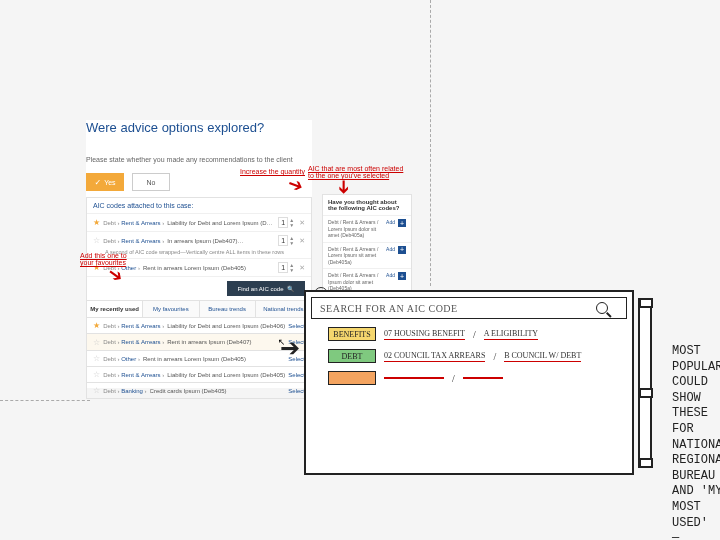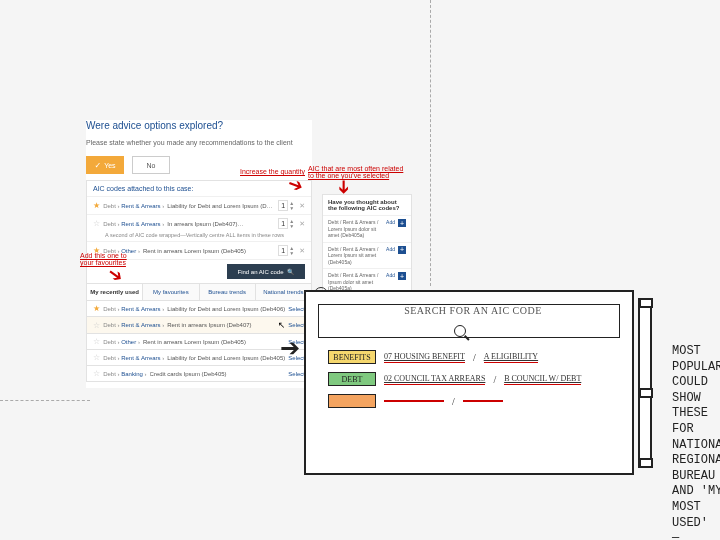--- a/index.html
+++ b/index.html
@@ -1,19 +1,19 @@
 <!DOCTYPE html>
 <html><head>
 <meta charset="utf-8">
 <style>
   * { box-sizing: border-box; margin: 0; padding: 0; }
   body { width: 720px; height: 540px; background: #f5f5f5; font-family: Arial, sans-serif; font-size: 8px; overflow: hidden; position: relative; }
   .canvas { position: absolute; left: 0; top: 0; width: 720px; height: 540px; }
   .form-panel { position: absolute; left: 86px; top: 120px; width: 226px; height: 268px; background: #fff; }
-  .form-title { color: #1d4f91; font-size: 10px; font-weight: 400; margin-bottom: 8px; }
+  .form-title { color: #1d4f91; font-size: 13px; font-weight: 400; margin-bottom: 21px; }
   .form-sub { color: #666; font-size: 7px; margin-bottom: 10px; }
   .btnrow { display: flex; gap: 8px; margin-bottom: 6px; }
   .togglebtn { width: 38px; height: 18px; border: 1px solid #ccc; display: flex; align-items: center; justify-content: center; font-size: 7px; color: #555; }
   .togglebtn.on { background: #f3a93a; color: #fff; border-color: #f3a93a; }
   .togglebtn.on::before { content: "✓"; margin-right: 3px; font-size: 8px; }
   .aicbox { border: 1px solid #e2e2e2; margin-top: 6px; }
   .aicbox-title { color: #1d4f91; font-size: 7px; padding: 4px 6px; }
   .aicrow { display: flex; align-items: center; padding: 3px 6px; border-top: 1px solid #f0f0f0; gap: 3px; }
   .star { color: #f3a93a; font-size: 8px; flex-shrink: 0; }
   .star.off { color: #ccc; }
@@ -38,32 +38,32 @@
   .sug-title { font-size: 6px; color: #333; padding: 4px 5px; font-weight: bold; }
   .sug-row { display: flex; align-items: flex-start; padding: 3px 5px; border-top: 1px solid #f0f0f0; gap: 3px; font-size: 5px; color: #666; }
   .sug-text { flex: 1; line-height: 1.3; }
   .addtag { color: #1d4f91; font-size: 5px; }
   .plusicon { background: #1d4f91; color: #fff; width: 8px; height: 8px; display: flex; align-items: center; justify-content: center; font-size: 7px; flex-shrink: 0; }
   .anno { position: absolute; color: #c00; font-size: 7px; text-decoration: underline; text-decoration-color: #c00; }
   .anno-arrow { position: absolute; font-size: 18px; color: #c00; line-height: 1; }
   .circled { position: absolute; border: 1.5px solid #333; border-radius: 50%; width: 14px; height: 14px; display: flex; align-items: center; justify-content: center; font-size: 8px; font-style: italic; font-family: Georgia, serif; } 
   .sketch { position: absolute; left: 304px; top: 290px; width: 344px; height: 190px; }
   .sketch-main { position: absolute; left: 0; top: 0; width: 330px; height: 185px; border: 2px solid #222; background: #fff; }
-  .sk-search { margin: 12px; border: 1.5px solid #222; display: flex; align-items: center; height: 34px; flex-direction: column; }
+  .sk-search { margin: 5px; border: 1.5px solid #222; display: flex; align-items: center; height: 22px; }
   .sk-search-text { font-family: "Comic Sans MS", cursive; font-size: 10px; color: #555; letter-spacing: 0.5px; padding-left: 8px; flex: 1; }
   .sk-mag { width: 12px; height: 12px; border: 1.5px solid #222; border-radius: 50%; position: relative; margin-right: 18px; }
   .sk-mag::after { content: ""; position: absolute; width: 6px; height: 1.5px; background: #222; transform: rotate(45deg); bottom: -2px; right: -5px; }
   .sk-or { font-family: "Comic Sans MS", cursive; font-size: 9px; color: #444; margin: 4px 10px 8px; }
   .sk-row { display: flex; align-items: center; margin: 8px 10px; gap: 8px; padding-left: 12px; }
   .sk-chip { width: 48px; height: 14px; border: 1.5px solid #222; position: relative; }
   .sk-chip.y { background: #f5d76e; }
   .sk-chip.g { background: #7fc97f; }
   .sk-chip.o { background: #f4a460;}
   .sk-chip-label{ font-family: "Comic Sans MS", cursive; font-size: 8px; color: #222; position:absolute; inset:0; display:flex; align-items:center; justify-content:center; }
-  .sk-line { font-family: "Comic Sans MS", cursive; font-size: 8px; color: #333; border-bottom: 1.5px solid #c00; padding-bottom: 1px; text-decoration: underline; }
+  .sk-line { font-family: "Comic Sans MS", cursive; font-size: 8px; color: #333; border-bottom: 1.5px solid #c00; padding-bottom: 1px; }
   .sk-slash { font-family: "Comic Sans MS", cursive; font-size: 10px; color: #333; }
   .sk-squig { width: 60px; height: 1.5px; background: #c00; position: relative; }
   .sketch-sidebar { position: absolute; left: 334px; top: 8px; width: 14px; height: 170px; border: 2px solid #222; background: #fff; }
   .sketch-sidebar .knob{ position:absolute; left:-1px; width:14px; height:10px; border:2px solid #222; background:#fff;}
   .sk-anno { position: absolute; left: 672px; top: 344px; width: 60px; font-family: Liberation Mono, monospace; font-size: 12px; color: #222; line-height: 1.3; }
   .bigarrow { position: absolute; font-size: 24px; color: #222; }
   .dashline { position: absolute; border-left: 1.5px dashed #aaa; }
   .dashline-h { position: absolute; border-top: 1.5px dashed #aaa; }
 </style>
 </head>

